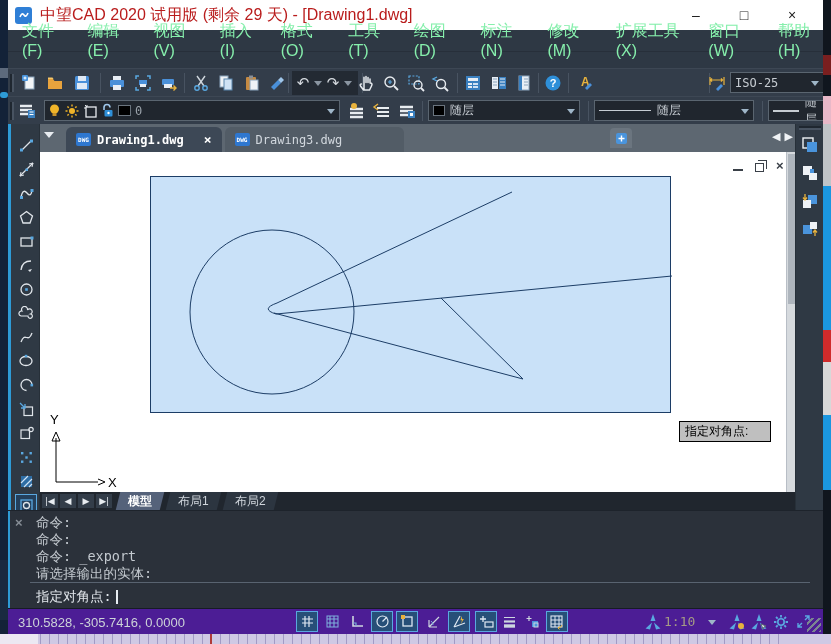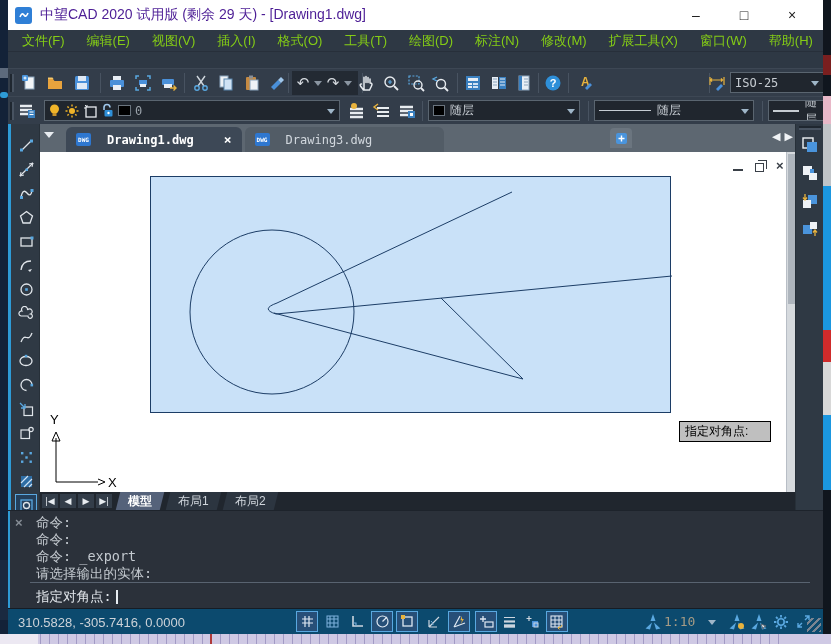--- a/index.html
+++ b/index.html
@@ -6,50 +6,50 @@
   html,body { width:831px; height:644px; overflow:hidden; background:#0d1726;
     font-family:"Liberation Sans", sans-serif; }
   .abs { position:absolute; }
   #screen { position:relative; width:831px; height:644px; }
   #app { position:absolute; left:8px; top:0; width:815px; height:634px; background:#2e3844; }
 
   
   .titlebar { left:0; top:0; width:815px; height:30px; background:#fff; display:flex; align-items:center; }
   .title-logo { width:17px; height:17px; margin:0 8px 0 7px; background:#2f7fd6; border-radius:3px;
     display:flex; align-items:center; justify-content:center; }
-  .title-text { font-size:14px; color:#4c1d95; }
+  .title-text { font-size:16px; color:#b91c1c; }
   .win-btns { position:absolute; right:22px; top:0; height:30px; display:flex; align-items:center; gap:30px; }
   .win-btn { width:18px; height:18px; display:flex; align-items:center; justify-content:center;
     font-size:14px; color:#222; cursor:default; }
 
   
   .menubar { left:0; top:30px; width:815px; height:22px; background:#2e3844; display:flex;
     align-items:center; padding-left:14px; gap:22px; border-bottom:1px solid #272f3a; }
-  .menu-item { font-size:13px; color:#84cc16; }
+  .menu-item { font-size:16px; color:#86efac; }
   .approw { left:0; top:52px; width:815px; height:16px; background:#2e3844; display:flex; align-items:center; padding-left:14px; }
   .approw span { font-size:11.5px; color:#dfe4e9; }
 
   
   .tbrow { left:0; top:68px; width:815px; height:28px; background:#333d4a; border-top:1px solid #3d4754; display:block; }
   .tbrow2 { top:96px; }
   .tbi { position:absolute; top:3px; width:22px; height:22px; display:flex; align-items:center;
     justify-content:center; color:#d6dbe0; font-size:14px; }
   .tbsep { position:absolute; top:4px; width:1px; height:20px; background:#1f2730; border-right:1px solid #485361; }
   .grip { position:absolute; top:5px; width:3px; height:18px; border-left:2px solid #1f2730; border-right:2px solid #485361; }
   .ddown { position:absolute; top:3px; height:21px; background:#20262e; border:1px solid #5a6570;
     display:flex; align-items:center; font-family:"DejaVu Sans Mono", monospace; font-size:12px; color:#c6ccd2; padding:0 4px; overflow:hidden; }
   .dd-arrow { position:absolute; right:4px; top:8px; width:0; height:0; border-left:4px solid transparent;
     border-right:4px solid transparent; border-top:5px solid #9fb6c8; }
   .undo-well { position:absolute; top:2px; width:66px; height:24px; background:#232a33; display:flex; align-items:center; }
 
   
   .doctabbar { left:32px; top:124px; width:755px; height:28px; background:#5d6771; display:flex; align-items:flex-end; }
   .tab-dd { position:absolute; left:4px; top:8px; width:0; height:0; border-left:5px solid transparent;
     border-right:5px solid transparent; border-top:6px solid #e8ecf0; }
-  .doctab { height:25px; display:flex; align-items:center; padding:0 10px; gap:16px;
+  .doctab { height:25px; display:flex; align-items:center; padding:0 10px; gap:6px;
     border-radius:6px 6px 0 0; margin-right:3px; font-family:"DejaVu Sans Mono", monospace; }
   .doctab .lbl { font-size:12px; color:#d2d8de; }
   .doctab.active { background:#3d4856; }
   .doctab.active .lbl { color:#fff; font-weight:bold; }
   .doctab.inactive { background:#525c66; }
   .dwg-ico { width:15px; height:13px; background:#2e77d0; border-radius:2px; color:#fff; font-size:6px;
     display:flex; align-items:center; justify-content:center; font-weight:bold; }
   .tab-close { color:#fff; font-size:13px; font-weight:bold; margin-left:14px; }
   .newtab { position:absolute; left:570px; top:4px; width:22px; height:20px; background:#6b757f;
     border-radius:4px 4px 0 0; display:flex; align-items:center; justify-content:center; }
@@ -89,21 +89,21 @@
   .cmdarea { left:0; top:510px; width:815px; height:98px; background:#2b313a; border-top:1px solid #1d232b; }
   .cmd-edge { position:absolute; left:0; top:0; width:2px; height:98px; background:#2e9bd6; }
   .cmd-close { position:absolute; left:7px; top:4px; color:#868d95; font-size:13px; font-weight:bold; }
   .cmd-line { position:absolute; left:28px; font-family:"DejaVu Sans Mono", monospace; font-size:13.5px; color:#c3c9cf; white-space:pre; }
   .cmd-sepline { position:absolute; left:22px; top:71px; width:780px; height:1px; background:#596370; }
   .cursor { display:inline-block; width:2px; height:14px; background:#e8edf2; vertical-align:middle; margin-left:4px;
     animation:blink 1s steps(1) infinite; }
   @keyframes blink { 50% { opacity:0; } }
 
   
-  .statusbar { left:0; top:608px; width:815px; height:26px; background:#0c4a6e; border-top:1px solid #161c24; }
+  .statusbar { left:0; top:608px; width:815px; height:26px; background:#4c1d95; border-top:1px solid #161c24; }
   .coords { position:absolute; left:10px; top:6px; font-size:13px; color:#ccd2d8; font-family:"Liberation Sans", sans-serif; }
   .sb-ico { position:absolute; top:2px; width:22px; height:21px; display:flex; align-items:center; justify-content:center; }
   .sb-ico.hl { background:#274f78; border:1px solid #5aa8e0; }
   .sb-scale { position:absolute; top:5px; font-family:"DejaVu Sans Mono", monospace; font-size:13px; color:#a59b85; }
   .sb-grip { position:absolute; right:2px; bottom:2px; width:14px; height:14px;
     background:repeating-linear-gradient(135deg, transparent 0 3px, #7b8591 3px 5px); }
 
   
   .edge-left { left:0; top:0; width:8px; height:644px; background:#132238; }
   .edge-right { left:823px; top:0; width:8px; height:644px; background:#10161e; }

